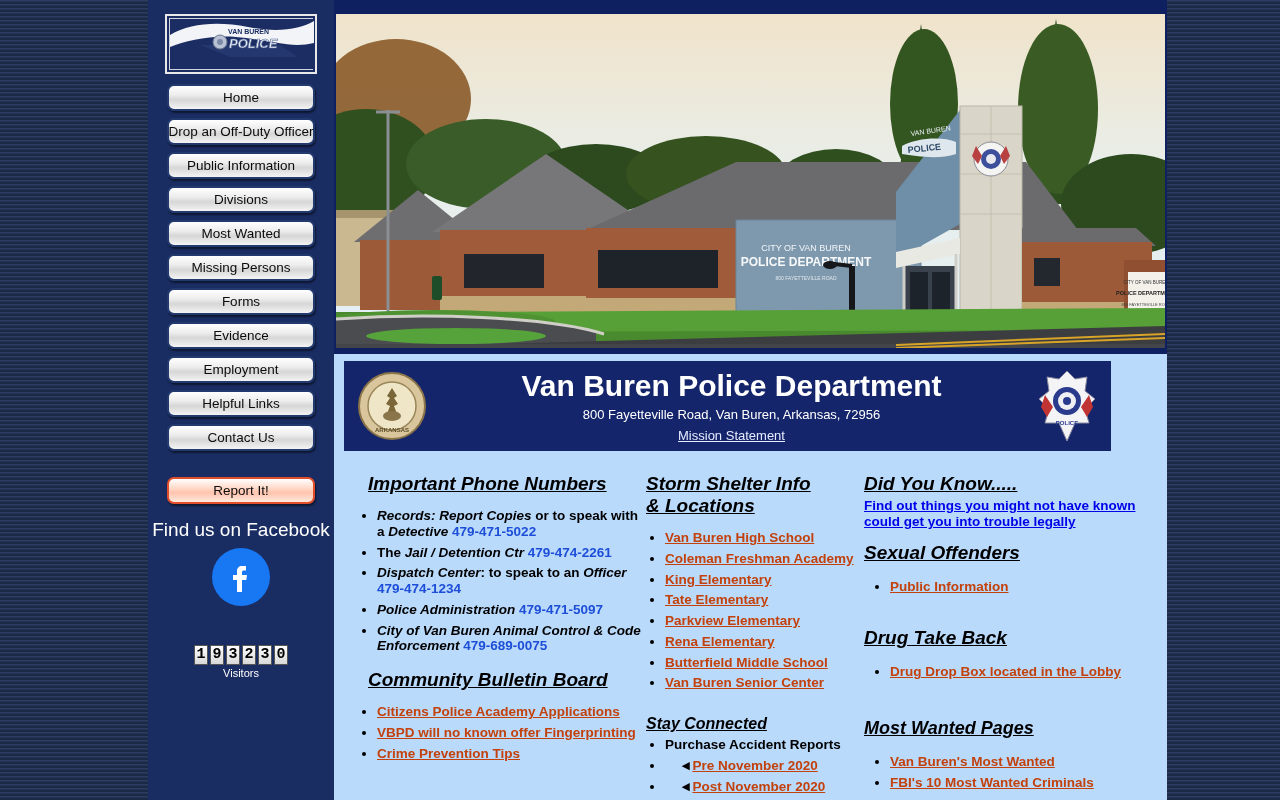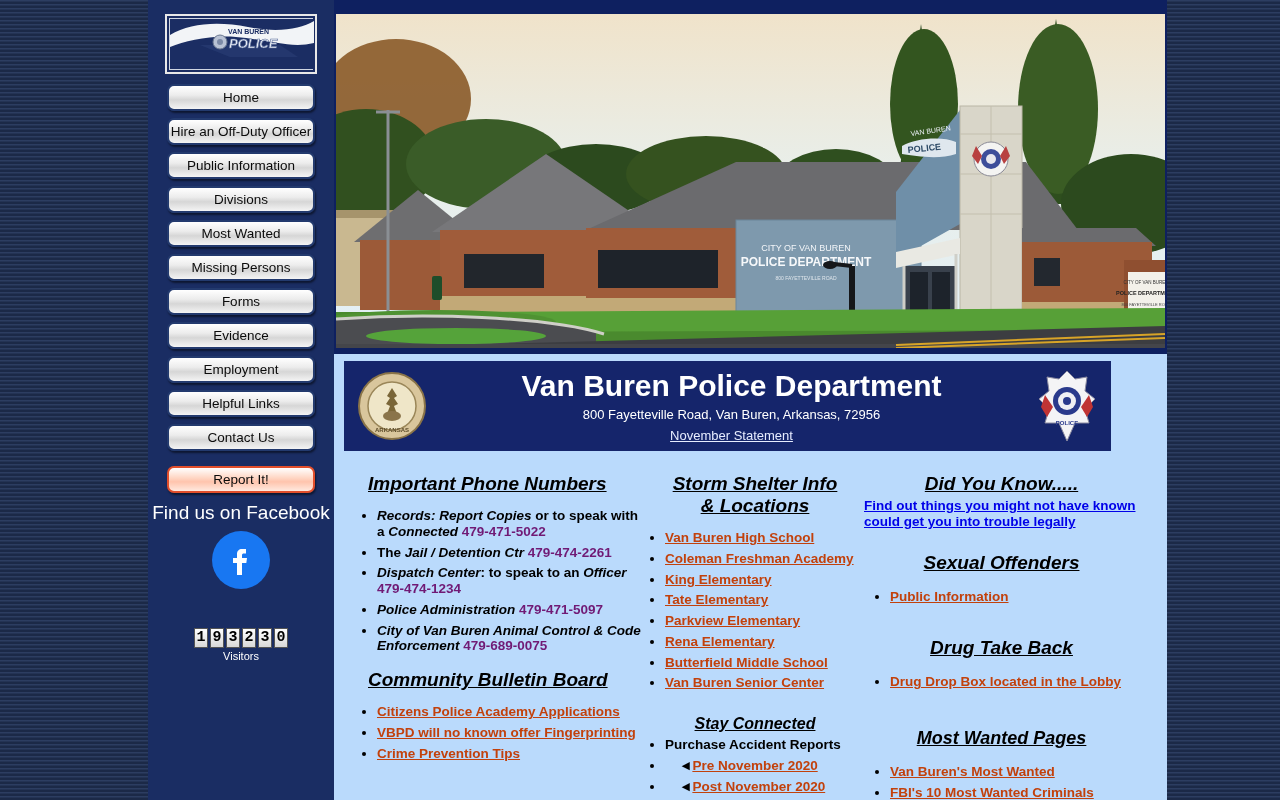--- a/index.html
+++ b/index.html
@@ -21,25 +21,25 @@
   .logo-inner svg { display:block; }
   .navbtn {
     display:flex; align-items:center; justify-content:center;
     width:148px; height:27px; margin:7px auto 0;
     border:2px solid #233a6e; border-radius:7px;
     background:linear-gradient(#ffffff, #ececec 40%, #d6d6d6 60%, #f4f4f4);
     box-shadow:1px 2px 2px rgba(0,0,0,0.5);
     font-size:13.5px; color:#0b0b0b; cursor:pointer; white-space:nowrap;
   }
   .navbtn.report {
-    margin-top:15px;
+    margin-top:26px;
     background:linear-gradient(#ffffff, #ffd9c8 40%, #ffc4ad 60%, #ffe9df);
     border:2px solid #e24e2b;
   }
-  .fb-label { color:#ffffff; font-size:19px; text-align:center; margin-top:9px; }
+  .fb-label { color:#ffffff; font-size:19px; text-align:center; margin-top:15px; }
   .fb-circle {
     width:58px; height:58px; border-radius:50%; background:#1877f2;
     margin:7px auto 0; display:flex; align-items:center; justify-content:center; cursor:pointer;
   }
   .counter { margin-top:38px; text-align:center; }
   .digits { display:inline-flex; gap:2px; }
   .digit {
     width:14px; height:20px; background:linear-gradient(#ffffff,#d8d8d8);
     border:1px solid #555; color:#000; font-family:"Liberation Mono", monospace;
     font-weight:bold; font-size:15px; display:flex; align-items:center; justify-content:center;
@@ -60,34 +60,34 @@
   .banner-address { font-size:13px; margin-top:5px; }
   .banner-mission { font-size:13px; margin-top:6px; }
   .banner-mission a { color:#e6ecff; text-decoration:underline; cursor:pointer; }
 
   .columns { display:flex; padding:22px 28px 0 24px; color:#000; }
   .col1 { width:288px; flex-shrink:0; }
   .col2 { width:218px; flex-shrink:0; }
   .col3 { flex:1; }
 
   .hd { font-weight:bold; font-style:italic; text-decoration:underline; font-size:19px; color:#000; }
-  .center { text-align:center; }
+  .center { text-align:left; }
 
   ul.blist { list-style:disc; padding-left:19px; margin-top:13px; }
   ul.blist li { font-size:13.5px; font-weight:bold; line-height:1.17; margin-bottom:5px; }
   ul.blist a { color:#c2410c; text-decoration:underline; cursor:pointer; }
   .seg-i { font-style:italic; }
-  .seg-n { color:#701a75; }
+  .seg-n { color:#1d4ed8; }
   .arrow { color:#000; font-style:normal; }
 
   .col1 .hd { margin-left:10px; }
   .bulletin-hd { margin-top:15px; }
   .link-center { display:block; font-size:13.5px; font-weight:bold; color:#0000e8;
                  text-decoration:underline; margin-top:3px; line-height:1.2; cursor:pointer; }
-  .mt-so { margin-top:22px; }
+  .mt-so { margin-top:12px; }
   .mt-dtb { margin-top:32px; }
   .mt-mw { margin-top:38px; }
   .mt-sc { margin-top:24px; }
   .col3 ul.blist { padding-left:26px; margin-top:15px; }
 </style>
 </head>
 <body>
 
 <div class="page">
 
@@ -101,21 +101,21 @@
           <text x="58" y="15" font-size="7" font-weight="bold" fill="#1b2d63">VAN BUREN</text>
           <circle cx="50" cy="23" r="7" fill="#b9c2d4" stroke="#6a7790" stroke-width="1"></circle>
           <circle cx="50" cy="23" r="3" fill="#7c8aa6"></circle>
           <text x="59" y="29" font-size="13" font-weight="bold" font-style="italic" fill="#e8ecf5" stroke="#5a6d9a" stroke-width="0.6">POLICE</text>
         </svg>
       </div>
     </div>
 
     <nav id="sidebar-nav">
         <div class="navbtn">Home</div>
-        <div class="navbtn">Hire an Off-Duty Officer</div>
+        <div class="navbtn">Drop an Off-Duty Officer</div>
         <div class="navbtn">Public Information</div>
         <div class="navbtn">Divisions</div>
         <div class="navbtn">Most Wanted</div>
         <div class="navbtn">Missing Persons</div>
         <div class="navbtn">Forms</div>
         <div class="navbtn">Evidence</div>
         <div class="navbtn">Employment</div>
         <div class="navbtn">Helpful Links</div>
         <div class="navbtn">Contact Us</div>
       </nav>
@@ -259,40 +259,40 @@
         <circle cx="34" cy="34" r="33" fill="#d9c69c" stroke="#8a7448" stroke-width="2"></circle>
         <circle cx="34" cy="34" r="24" fill="#efe6c8" stroke="#9a8658" stroke-width="1.5"></circle>
         <path d="M34,16 l5,8 -3,2 4,6 -4,2 3,8 -5,-2 -5,2 3,-8 -4,-2 4,-6 -3,-2 Z" fill="#7a6638"></path>
         <ellipse cx="34" cy="44" rx="9" ry="5" fill="#8a744a"></ellipse>
         <text x="34" y="60" font-size="6" fill="#5a4a28" text-anchor="middle" font-weight="bold">ARKANSAS</text>
       </svg>
 
       <div class="banner-center">
         <div class="banner-title">Van Buren Police Department</div>
         <div class="banner-address">800 Fayetteville Road, Van Buren, Arkansas, 72956</div>
-        <div class="banner-mission"><a>November Statement</a></div>
+        <div class="banner-mission"><a>Mission Statement</a></div>
       </div>
 
       <svg width="60" height="74" viewBox="0 0 60 74">
         <path d="M30,2 L38,10 L50,8 L48,22 L58,30 L48,40 L52,54 L38,54 L30,72 L22,54 L8,54 L12,40 L2,30 L12,22 L10,8 L22,10 Z" fill="#f4f4f6" stroke="#8a8aa0" stroke-width="1"></path>
         <path d="M8,26 l8,12 -6,10 -6,-10 Z" fill="#c03434"></path>
         <path d="M52,26 l-8,12 6,10 6,-10 Z" fill="#c03434"></path>
         <circle cx="30" cy="32" r="14" fill="#2a3a8c"></circle>
         <circle cx="30" cy="32" r="9" fill="#f0f0f4"></circle>
         <circle cx="30" cy="32" r="4" fill="#2a3a8c"></circle>
         <text x="30" y="56" font-size="6" fill="#2a3a8c" text-anchor="middle" font-weight="bold">POLICE</text>
       </svg>
     </div>
 
     <div class="columns">
 
       <div class="col1">
         <div class="hd">Important Phone Numbers</div>
         <ul class="blist" id="phone-list">
-            <li><span class="seg-i">Records: Report Copies</span><span class="seg-b"> or to speak with a </span><span class="seg-i">Connected</span><span class="seg-n"> 479-471-5022</span></li>
+            <li><span class="seg-i">Records: Report Copies</span><span class="seg-b"> or to speak with a </span><span class="seg-i">Detective</span><span class="seg-n"> 479-471-5022</span></li>
             <li><span class="seg-b">The </span><span class="seg-i">Jail / Detention Ctr</span><span class="seg-n"> 479-474-2261</span></li>
             <li><span class="seg-i">Dispatch Center</span><span class="seg-b">: to speak to an </span><span class="seg-i">Officer</span><span class="seg-n"> 479-474-1234</span></li>
             <li><span class="seg-i">Police Administration</span><span class="seg-n"> 479-471-5097</span></li>
             <li><span class="seg-i">City of Van Buren Animal Control &amp; Code Enforcement</span><span class="seg-n"> 479-689-0075</span></li>
           </ul>
 
         <div class="hd bulletin-hd">Community Bulletin Board</div>
         <ul class="blist" id="bulletin-list">
             <li><a>Citizens Police Academy Applications</a></li>
             <li><a>VBPD will no known offer Fingerprinting</a></li>

